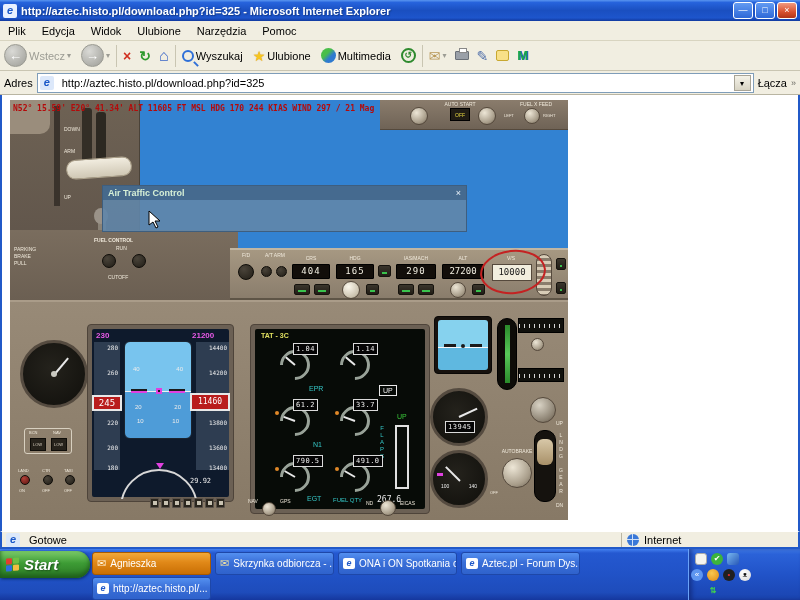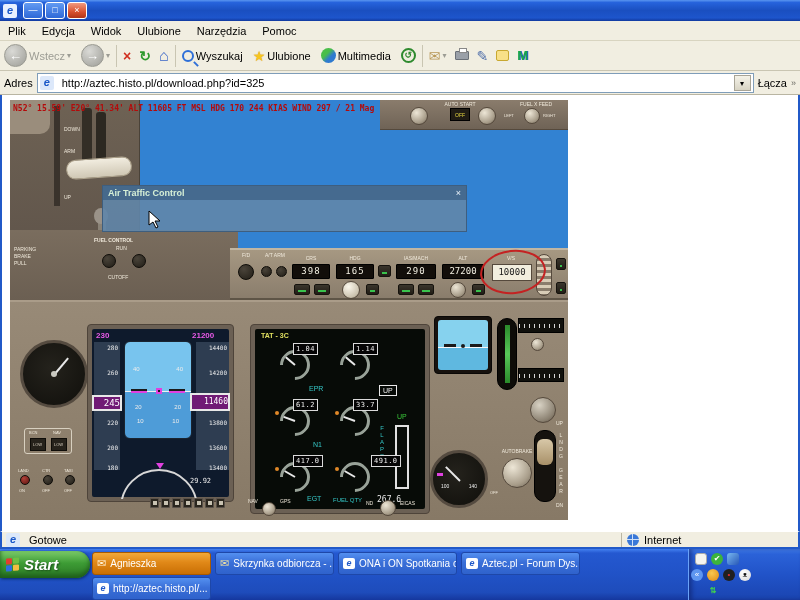--- a/index.html
+++ b/index.html
@@ -89,21 +89,21 @@
   .ledw{background:#F2EEDE;color:#1A1A1A;border:1px solid #55493C;font:9px "DejaVu Sans Mono",monospace;
     text-align:center;letter-spacing:1px;line-height:15px}
   .mbtn{background:linear-gradient(#3A352C,#211D16);border:1px solid #15120D;border-radius:2px}
   .mbtn i{position:absolute;left:3px;right:3px;bottom:2px;height:2px;background:#39C24D}
   .bezel{background:#6B6054;border-radius:4px;border:1px solid #4E443A}
   .screen{position:absolute;left:4px;top:4px;right:4px;bottom:4px;border-radius:2px}
   .mg{color:#E85AE8}.cy{color:#35C8C8}.grn{color:#3AC83A}.yw{color:#E0E060}.wh{color:#ECECEC}
   .seg{font-family:"DejaVu Sans Mono",monospace}
   .tape{background:rgba(130,155,180,.28);color:#EDEDED;font:6px "DejaVu Sans Mono",monospace}
   .tape span{position:absolute;right:2px}
-  .valbox{background:#701a75;border:2px solid #E8E8E8;color:#fff;text-align:right;
+  .valbox{background:#b91c1c;border:2px solid #E8E8E8;color:#fff;text-align:center;
     font:8px "DejaVu Sans Mono",monospace}
   .dial{position:absolute;width:30px;height:30px;border-radius:50%;border:3px solid #98A298;
     border-left-color:transparent;transform:rotate(-45deg)}
   .dn{position:absolute;width:2px;height:12px;background:#E8E8E8;transform-origin:50% 100%}
   .digibox{position:absolute;background:#050505;border:1px solid #DADADA;color:#F0F0F0;
     font:7px "DejaVu Sans Mono",monospace;padding:1px 2px;letter-spacing:.5px;z-index:2}
   .vtext{writing-mode:vertical-rl;text-orientation:upright;letter-spacing:1px}
   .darkface{background:radial-gradient(circle at 45% 40%,#24221C,#100F0B);border:3px solid #554B40;border-radius:50%}
   .amberdot{position:absolute;width:4px;height:4px;border-radius:50%;background:#E08828}
   .atc{background:rgba(96,134,170,.9);border:1px solid rgba(60,92,124,.95)}
@@ -118,20 +118,21 @@
   .icochip{position:absolute;width:9px;height:10px;background:#2A261E;border:1px solid #59514A;border-radius:1px}
   .icochip i{position:absolute;left:2px;top:2px;width:4px;height:4px;background:#C8C2B2}
 </style>
 </head>
 <body>
 
 <div id="screen">
 
   <div class="a" id="titlebar">
     <span class="ieico">e</span>
+    <span class="ttl">http://aztec.histo.pl/download.php?id=325 - Microsoft Internet Explorer</span>
     <span class="tbtn">—</span>
     <span class="tbtn">□</span>
     <span class="tbtn close">×</span>
   </div>
 
   <div class="a" id="menubar">
     <span>Plik</span>
     <span>Edycja</span>
     <span>Widok</span>
     <span>Ulubione</span>
@@ -234,21 +235,21 @@
       </svg>
 
       <div class="a" style="left:220px;top:148px;width:338px;height:52px;background:linear-gradient(#A69882,#8A7D6C);border-top:2px solid #C2B6A2;border-bottom:2px solid #5E5446">
         <span class="a t5" style="left:4px;top:2px;width:24px;text-align:center">F/D</span>
         <span class="a dknob" style="left:8px;top:14px;width:16px;height:16px"></span>
         <span class="a t5" style="left:28px;top:2px;width:34px;text-align:center">A/T ARM</span>
         <span class="a dknob" style="left:31px;top:16px;width:11px;height:11px"></span>
         <span class="a dknob" style="left:46px;top:16px;width:11px;height:11px"></span>
 
         <span class="a t5" style="left:62px;top:5px;width:38px;text-align:center">CRS</span>
-        <span class="a led" style="left:62px;top:14px;width:38px;height:15px">398</span>
+        <span class="a led" style="left:62px;top:14px;width:38px;height:15px">404</span>
         <span class="a mbtn" style="left:64px;top:34px;width:16px;height:11px">
             <i></i>
           </span>
         <span class="a mbtn" style="left:84px;top:34px;width:16px;height:11px">
             <i></i>
           </span>
 
         <span class="a t5" style="left:106px;top:5px;width:38px;text-align:center">HDG</span>
         <span class="a led" style="left:106px;top:14px;width:38px;height:15px">165</span>
         <span class="a knob" style="left:112px;top:31px;width:18px;height:18px;background:radial-gradient(circle at 35% 30%,#FBF7EC,#CBC2AE 70%,#8A8070)"></span>
@@ -372,25 +373,25 @@
             <span class="digibox" style="left:38px;top:70px">61.2</span>
             <span class="amberdot" style="left:80px;top:82px"></span>
             <span class="dial" style="left:85px;top:77px"></span>
             <span class="dn" style="left:99px;top:80px;transform:rotate(-70deg)"></span>
             <span class="digibox" style="left:98px;top:70px">33.7</span>
             <span class="a cy" style="left:58px;top:112px;font-size:7px">N1</span>
 
             <span class="amberdot" style="left:20px;top:138px"></span>
             <span class="dial" style="left:25px;top:133px"></span>
             <span class="dn" style="left:39px;top:136px;transform:rotate(-60deg)"></span>
-            <span class="digibox" style="left:38px;top:126px">417.0</span>
+            <span class="digibox" style="left:38px;top:126px">790.5</span>
             <span class="amberdot" style="left:80px;top:138px"></span>
             <span class="dial" style="left:85px;top:133px"></span>
             <span class="dn" style="left:99px;top:136px;transform:rotate(-60deg)"></span>
-            <span class="digibox" style="left:116px;top:126px">491.0</span>
+            <span class="digibox" style="left:98px;top:126px">491.0</span>
             <span class="a cy" style="left:52px;top:166px;font-size:7px">EGT</span>
 
             <span class="a wh" style="left:124px;top:56px;border:1px solid #E8E8E8;font-size:7px;padding:1px 3px">UP</span>
             <span class="a grn" style="left:142px;top:84px;font-size:7px">UP</span>
             <span class="a cy vtext" style="left:124px;top:96px;height:62px;font-size:6px">FLAPS</span>
             <span class="a" style="left:140px;top:96px;width:14px;height:64px;border:2px solid #E0E0E0"></span>
             <span class="a cy" style="left:78px;top:168px;font-size:6px">FUEL QTY</span>
             <span class="a wh seg" style="left:122px;top:166px;font-size:8px">267.6</span>
           </div>
         </div>
@@ -405,20 +406,24 @@
         </div>
 
         <div class="a" style="left:487px;top:16px;width:20px;height:72px;background:#0E0C08;border-radius:10px;border:1px solid #000">
           <span class="a" style="left:7px;top:6px;width:5px;height:58px;background:linear-gradient(#2A8A2A,#58C858,#2A8A2A)"></span>
         </div>
 
         <span class="a ministrip" style="left:508px;top:16px;width:46px;height:15px"></span>
         <span class="a knob" style="left:521px;top:36px;width:13px;height:13px"></span>
         <span class="a ministrip" style="left:508px;top:66px;width:46px;height:14px"></span>
 
+        <div class="a darkface" style="left:420px;top:86px;width:58px;height:58px">
+          <span class="dn" style="left:25px;top:6px;height:20px;transform:rotate(65deg)"></span>
+          <span class="digibox" style="left:12px;top:30px">13945</span>
+        </div>
         <span class="a knob" style="left:520px;top:95px;width:26px;height:26px;background:radial-gradient(circle at 35% 30%,#D8D2C4,#8A8070 70%,#55493C)"></span>
 
         <div class="a darkface" style="left:420px;top:148px;width:58px;height:58px">
           <span class="dn" style="left:26px;top:8px;height:20px;transform:rotate(-45deg)"></span>
           <span class="a wh" style="left:8px;top:30px;font-size:5px">100</span>
           <span class="a wh" style="right:8px;top:30px;font-size:5px">140</span>
           <span class="a" style="left:4px;top:20px;width:6px;height:3px;background:#E040E0"></span>
         </div>
 
         <span class="a t5" style="left:486px;top:146px;width:42px;text-align:center">AUTOBRAKE</span>

